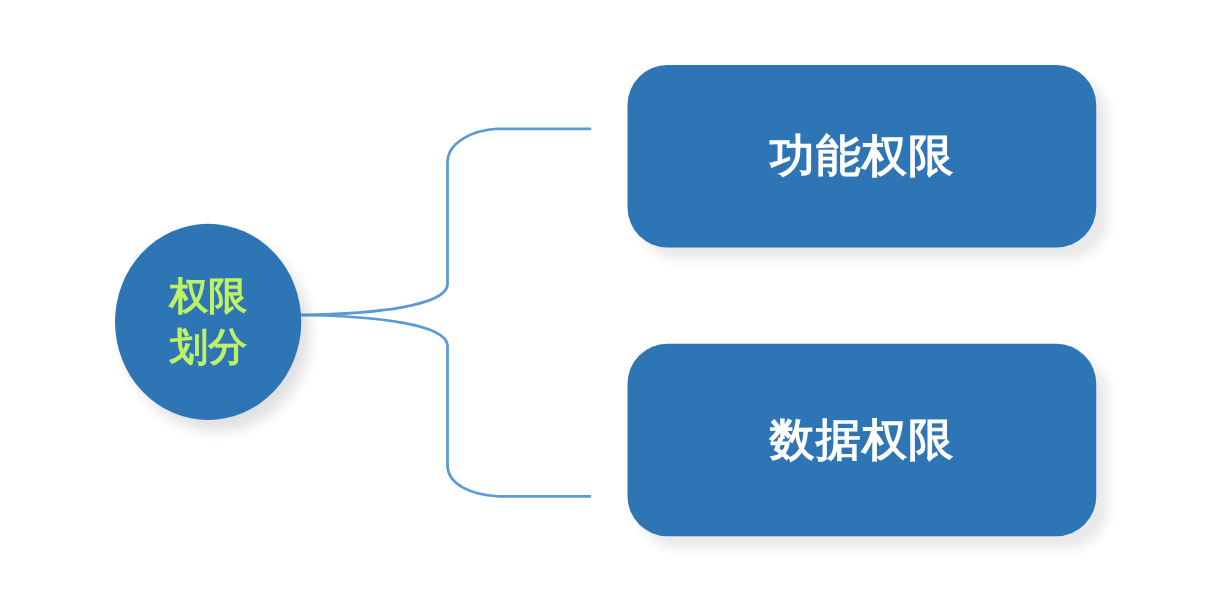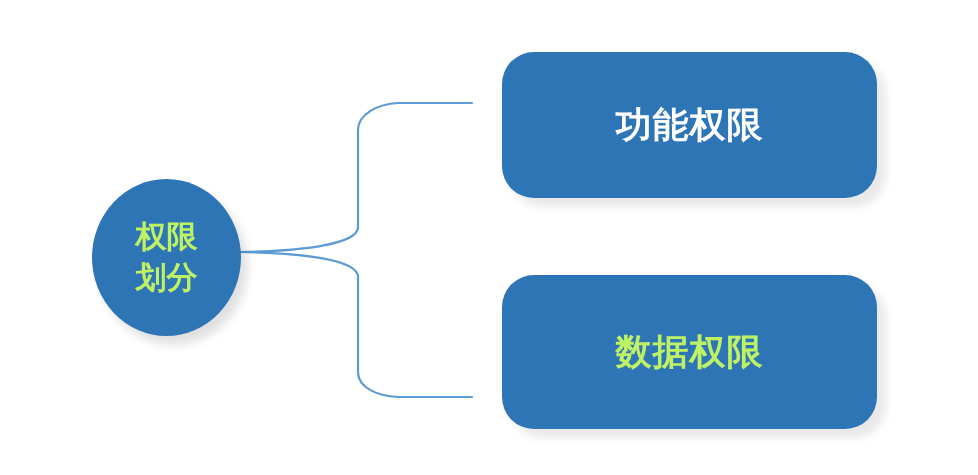--- a/index.html
+++ b/index.html
@@ -74,15 +74,15 @@
   <svg class="connector-layer" viewBox="0 0 978 475" xmlns="http://www.w3.org/2000/svg">
     <path d="M 240 252 C 305 251 356 244 358 228 L 358 130 C 358 114 378 104 398 103 L 472 103" fill="none" stroke-width="2.2" stroke-linecap="round" stroke="#5B9BD5"></path>
     <path d="M 240 252 C 305 253 356 260 358 276 L 358 372 C 358 388 378 396 398 397 L 472 397" fill="none" stroke-width="2.2" stroke-linecap="round" stroke="#5B9BD5"></path>
   </svg>
 
   <div class="root-node" style="background-color: rgb(46, 117, 182); color: #bef264;">权限
 划分</div>
 
   <div class="branch-node top" style="background-color: rgb(46, 117, 182); color: rgb(255, 255, 255);">功能权限</div>
 
-  <div class="branch-node bottom" style="background-color: rgb(46, 117, 182); color: #bef264;">数据权限</div>
+  <div class="branch-node bottom" style="background-color: rgb(46, 117, 182); color: #ffffff;">数据权限</div>
 
 </div>
 
 </body></html>

